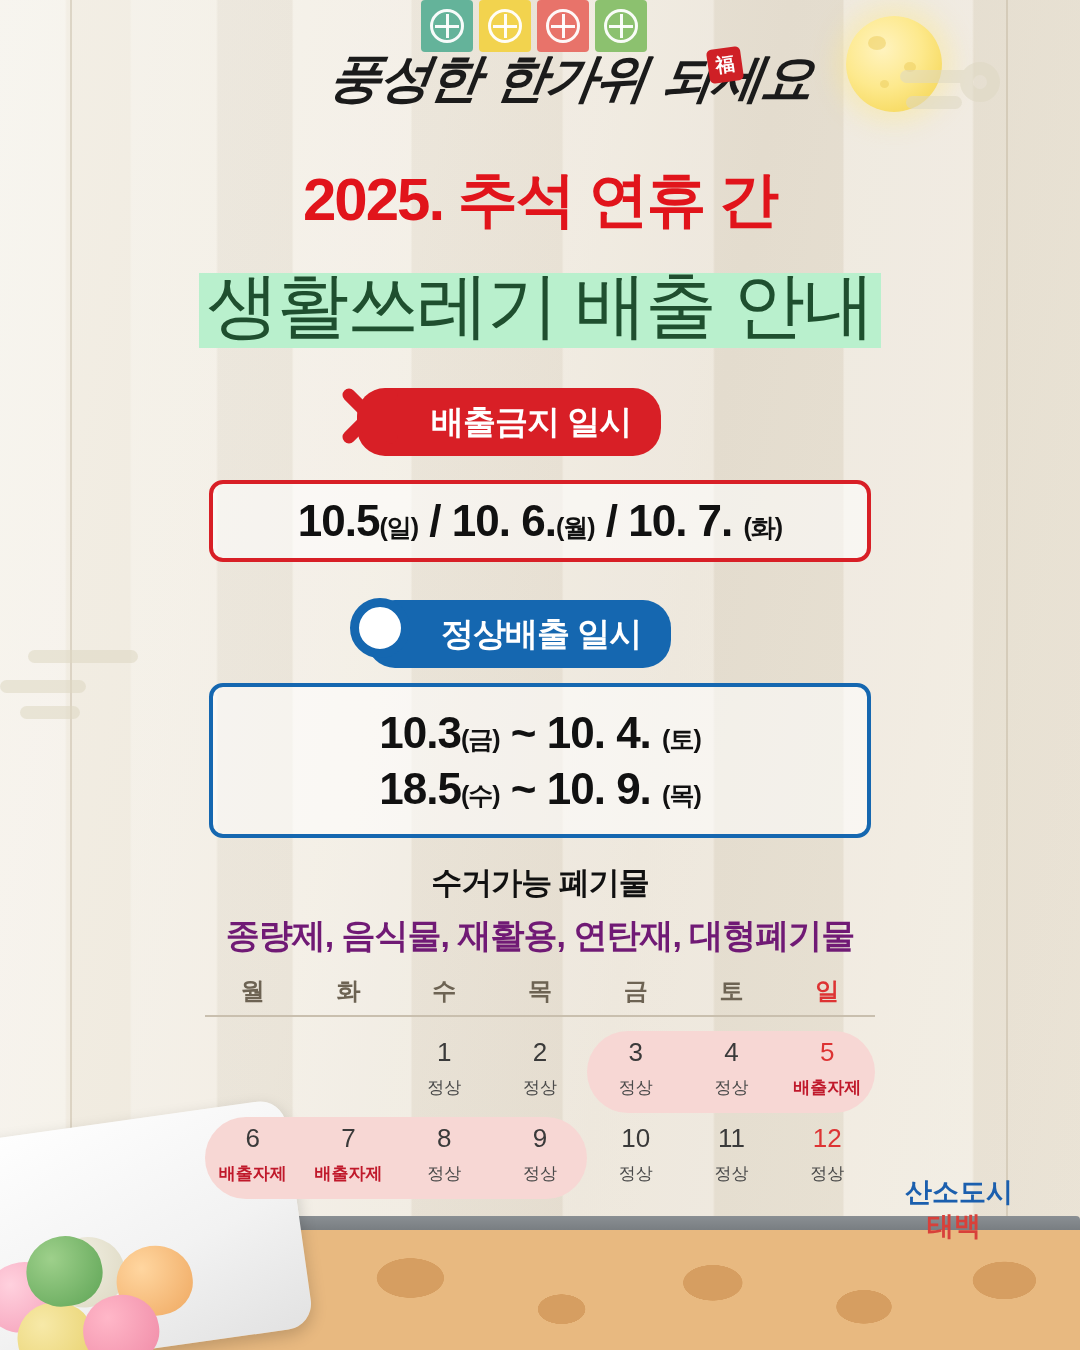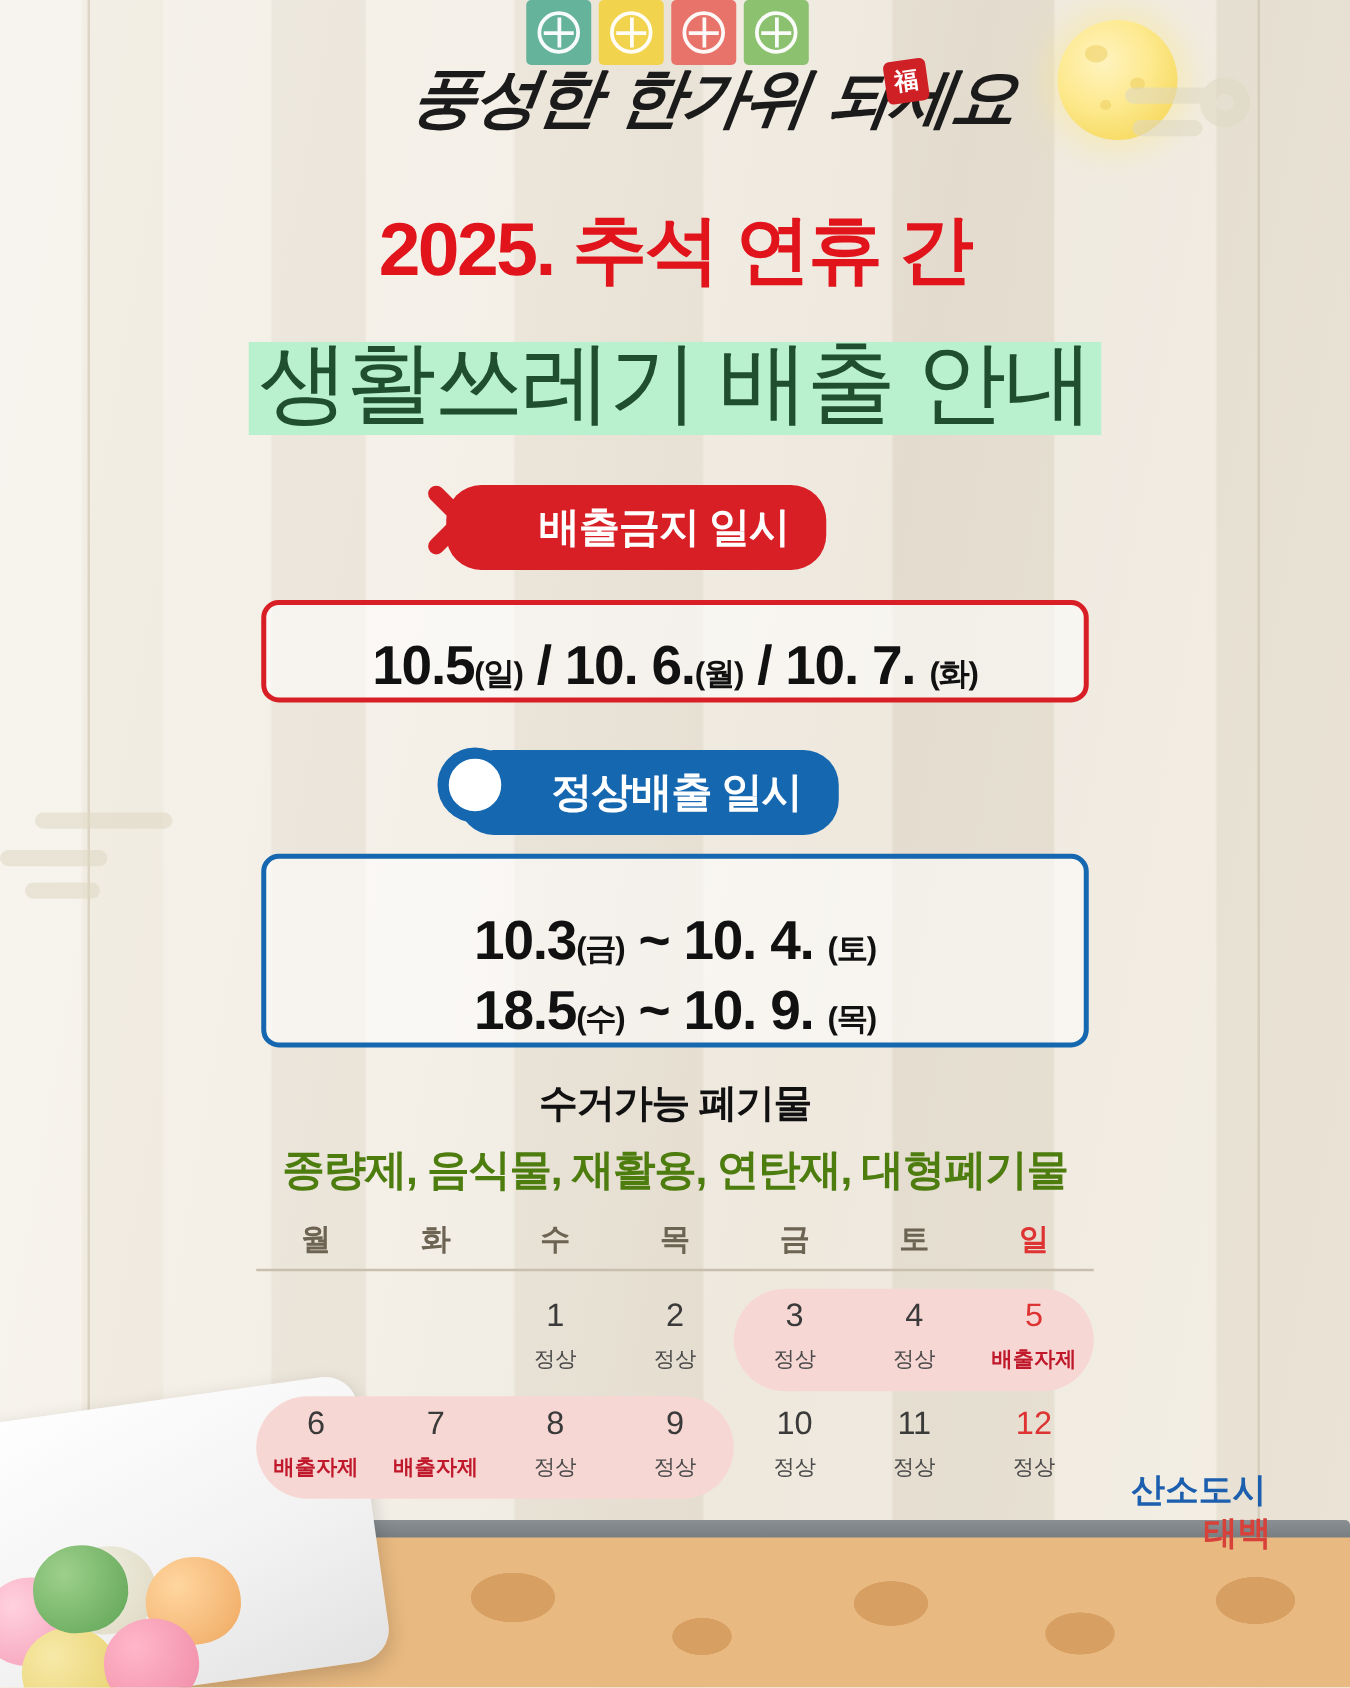--- a/index.html
+++ b/index.html
@@ -136,40 +136,40 @@
   .o-icon {
     width: 60px; height: 60px; border-radius: 50%;
     border: 9px solid #1567b0; background: #ffffff;
   }
 
   
   .box {
     position: absolute;
     border-radius: 14px; background: rgba(255,255,255,0.55);
     display: flex; flex-direction: column;
-    align-items: center; justify-content: flex-end;
+    align-items: center; justify-content: center;
   }
   .box-red { left: 209px; top: 480px; width: 662px; height: 82px; border: 4px solid #d81f26; }
   .box-blue { left: 209px; top: 683px; width: 662px; height: 155px; border: 4px solid #1567b0; }
   .dates {
     font-size: 44px; font-weight: 700; color: #111; letter-spacing: -1px;
     white-space: nowrap;
   }
   .dates .sm { font-size: 25px; }
   .line2 { margin-top: 6px; }
 
   
   .collect-title {
     position: absolute; left: 0; width: 1080px; top: 862px;
     text-align: center; font-size: 31px; font-weight: 700; color: #111;
     letter-spacing: -1px;
   }
   .collect-list {
     position: absolute; left: 0; width: 1080px; top: 913px;
-    text-align: center; font-size: 34px; font-weight: 700; color: #4d7c0f;
+    text-align: center; font-size: 34px; font-weight: 700; color: #701a75;
     letter-spacing: -1px;
   }
 
   
   .cal {
     position: absolute; left: 205px; top: 975px; width: 670px;
   }
   .cal-head {
     display: grid; grid-template-columns: repeat(7, 1fr);
     border-bottom: 2px solid #c9bfae;
@@ -429,14 +429,14 @@
   <div class="cake" style="left:8px;  top:126px; background:radial-gradient(circle at 35% 30%, #ffd1de, #f49bb6);"></div>
   <div class="cake" style="left:74px; top:110px; background:radial-gradient(circle at 35% 30%, #f2f0e4, #dcd7c0);"></div>
   <div class="cake" style="left:140px;top:128px; background:radial-gradient(circle at 35% 30%, #ffd6a0, #efa860);"></div>
   <div class="cake" style="left:34px; top:170px; background:radial-gradient(circle at 35% 30%, #f7e9a8, #e7d06a);"></div>
   <div class="cake" style="left:100px;top:172px; background:radial-gradient(circle at 35% 30%, #ffb7c8, #ef8aa6);"></div>
   <div class="cake" style="left:52px; top:106px; background:radial-gradient(circle at 35% 30%, #9ed08b, #5ea455);"></div>
 </div>
 
 <div class="city-logo">
   <div class="cl-text" style="left:0; top:6px; color:#1b5fae;">산소도시</div>
-  <div class="cl-text" style="left:22px; top:40px; color:#d8403a;margin-left:36px;">태백</div>
+  <div class="cl-text" style="left:22px; top:40px; color:#d8403a;">태백</div>
 </div>
 
 </body></html>

